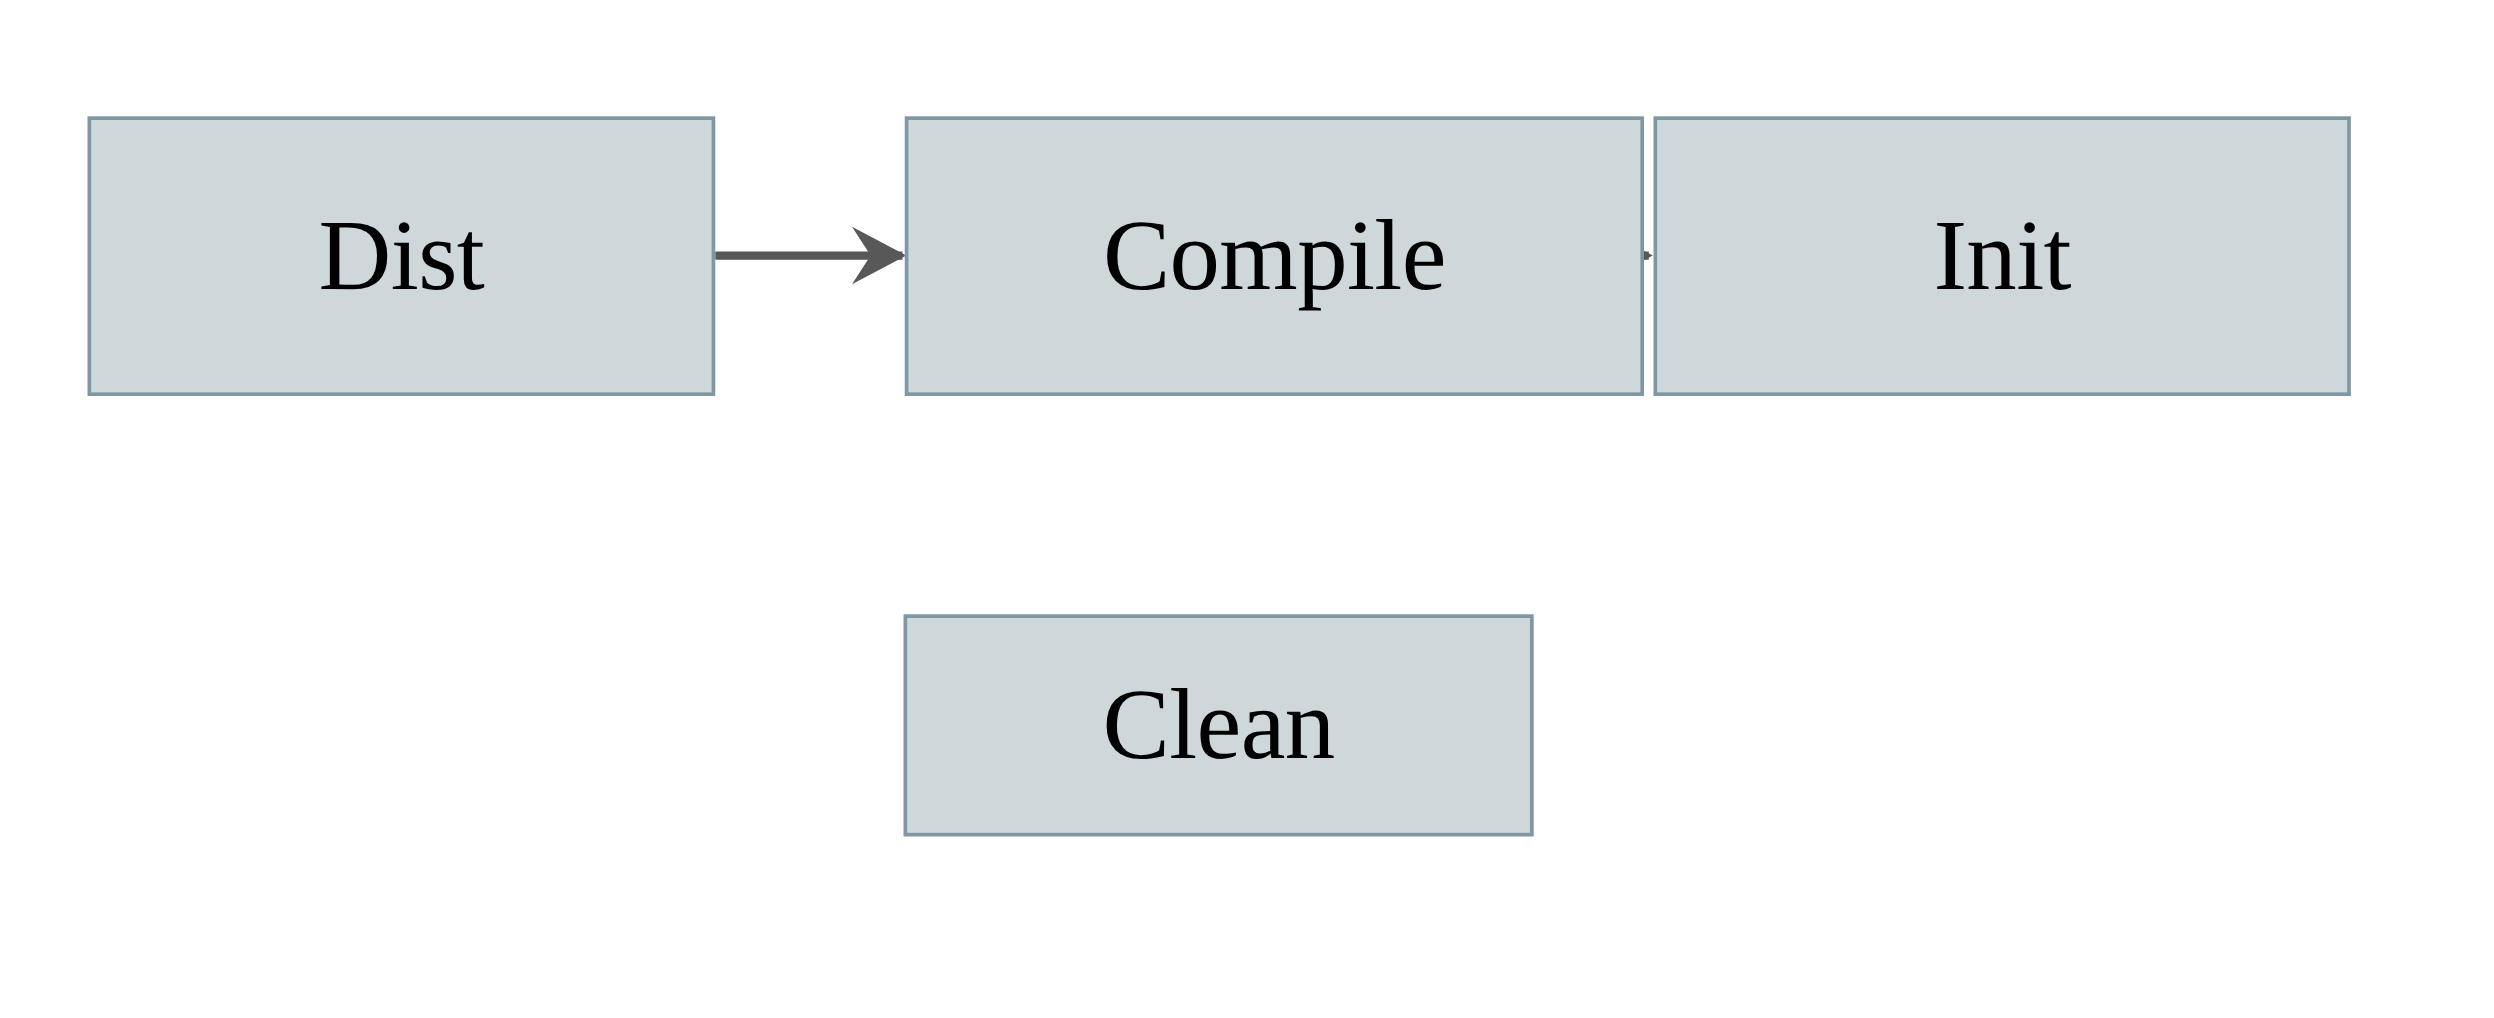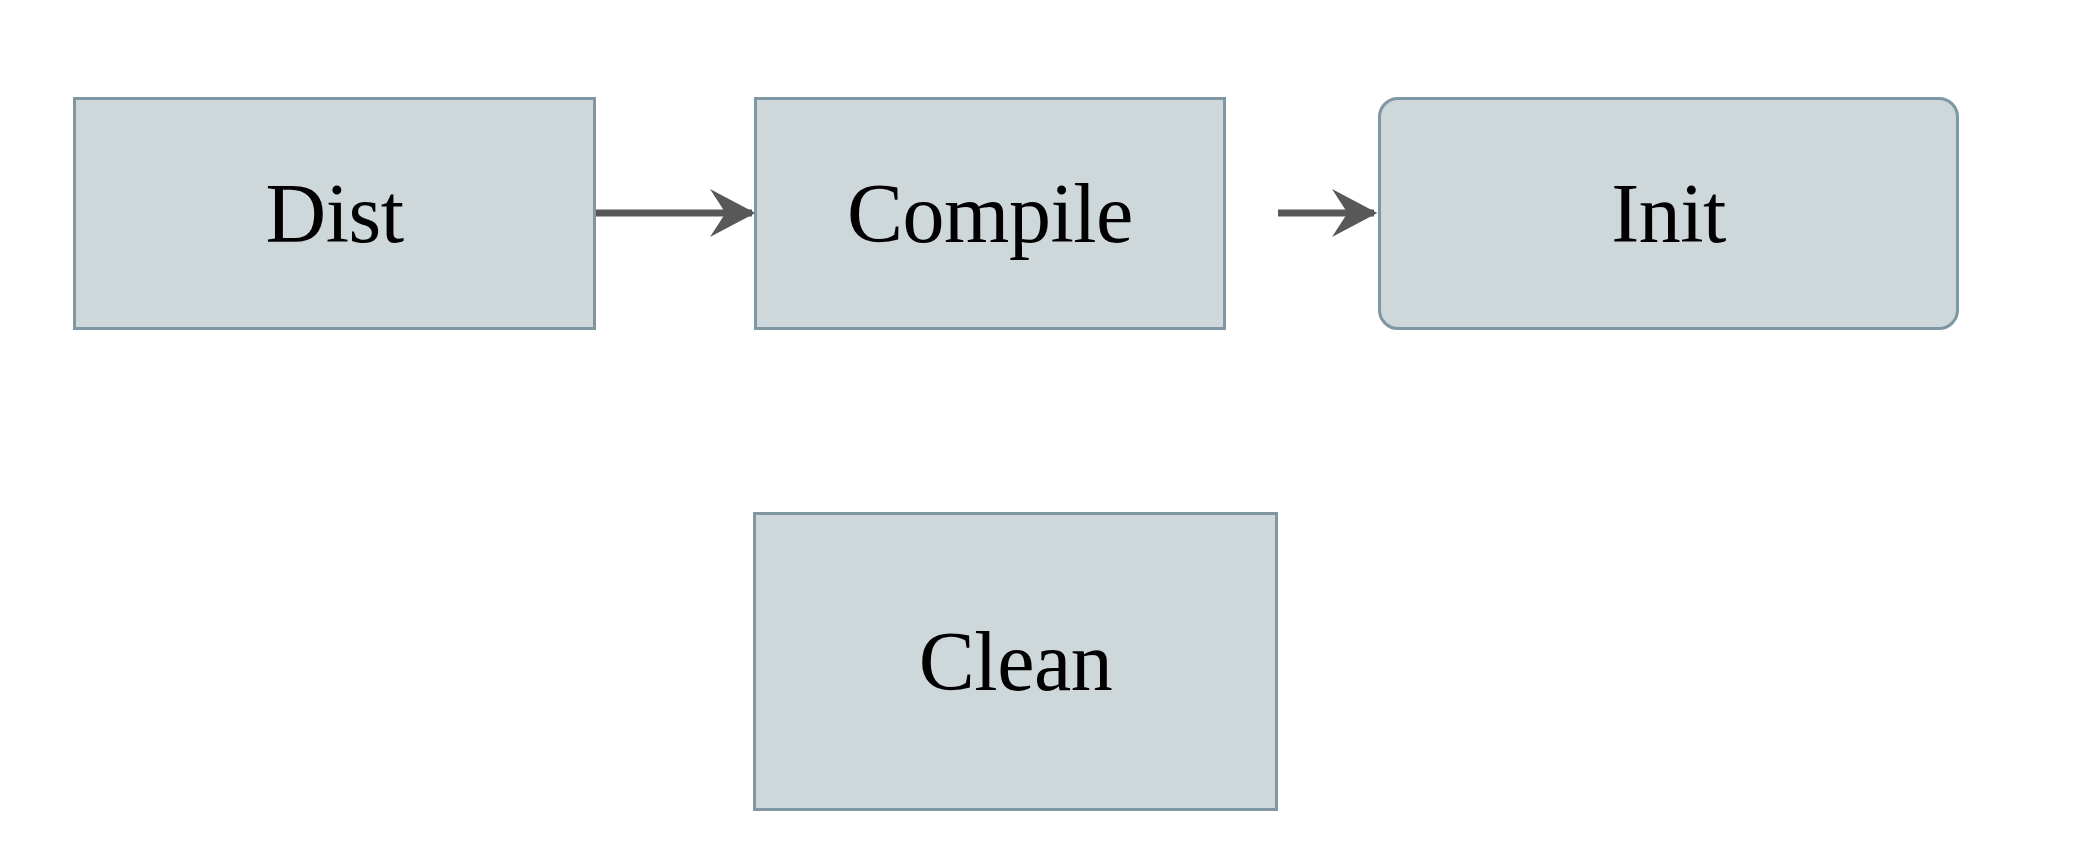--- a/index.html
+++ b/index.html
@@ -45,21 +45,21 @@
     top: 0;
     width: 2078px;
     height: 848px;
     overflow: visible;
     pointer-events: none;
   }
 
   
   #node-dist    { left: 73px;   top: 97px;  width: 523px; height: 233px; }
   #node-compile { left: 754px;  top: 97px;  width: 524px; height: 233px; }
-  #node-init    { left: 1378px; top: 97px;  width: 581px; height: 233px; border-radius: 20px; }
+  #node-init    { left: 1378px; top: 97px;  width: 581px; height: 233px; }
   #node-clean   { left: 753px;  top: 512px; width: 525px; height: 233px; }
 </style>
 </head>
 <body>
 
 <div id="canvas" style="width: 2078px; height: 848px; background: rgb(255, 255, 255);">
 
   <svg class="edge-layer" viewBox="0 0 2078 848" width="2078" height="848" xmlns="http://www.w3.org/2000/svg">
     <defs>
       <marker id="barbed-arrow" viewBox="0 0 12 12" refX="10.6" refY="6" markerWidth="7.2" markerHeight="7.2" markerUnits="strokeWidth" orient="auto">
@@ -69,25 +69,25 @@
 
     <line x1="596" y1="213" x2="752" y2="213" stroke="#585858" stroke-width="7" stroke-linecap="butt" marker-end="url(#barbed-arrow)"></line>
 
     <line x1="1278" y1="213" x2="1374" y2="213" stroke="#585858" stroke-width="7" stroke-linecap="butt" marker-end="url(#barbed-arrow)"></line>
   </svg>
 
   <div class="node" id="node-dist" style="left: 73px; top: 97px; width: 523px; height: 233px; background: rgb(206, 215, 218); border: 3px solid rgb(126, 151, 163);">
     <span class="node-label" style="font-size: 84px; color: rgb(0, 0, 0);">Dist</span>
   </div>
 
-  <div class="node" id="node-compile" style="left: 754px; top: 97px; width: 472px; height: 233px; background: rgb(206, 215, 218); border: 3px solid rgb(126, 151, 163);">
+  <div class="node" id="node-compile" style="left: 754px; top: 97px; width: 616px; height: 233px; background: rgb(206, 215, 218); border: 3px solid rgb(126, 151, 163);">
     <span class="node-label" style="font-size: 84px; color: rgb(0, 0, 0);">Compile</span>
   </div>
 
   <div class="node" id="node-init" style="left: 1378px; top: 97px; width: 581px; height: 233px; background: rgb(206, 215, 218); border: 3px solid rgb(126, 151, 163);">
     <span class="node-label" style="font-size: 84px; color: rgb(0, 0, 0);">Init</span>
   </div>
 
-  <div class="node" id="node-clean" style="left: 753px; top: 512px; width: 525px; height: 299px; background: rgb(206, 215, 218); border: 3px solid rgb(126, 151, 163);">
+  <div class="node" id="node-clean" style="left: 753px; top: 512px; width: 525px; height: 185px; background: rgb(206, 215, 218); border: 3px solid rgb(126, 151, 163);">
     <span class="node-label" style="font-size: 84px; color: rgb(0, 0, 0);">Clean</span>
   </div>
 
 </div>
 
 </body></html>

